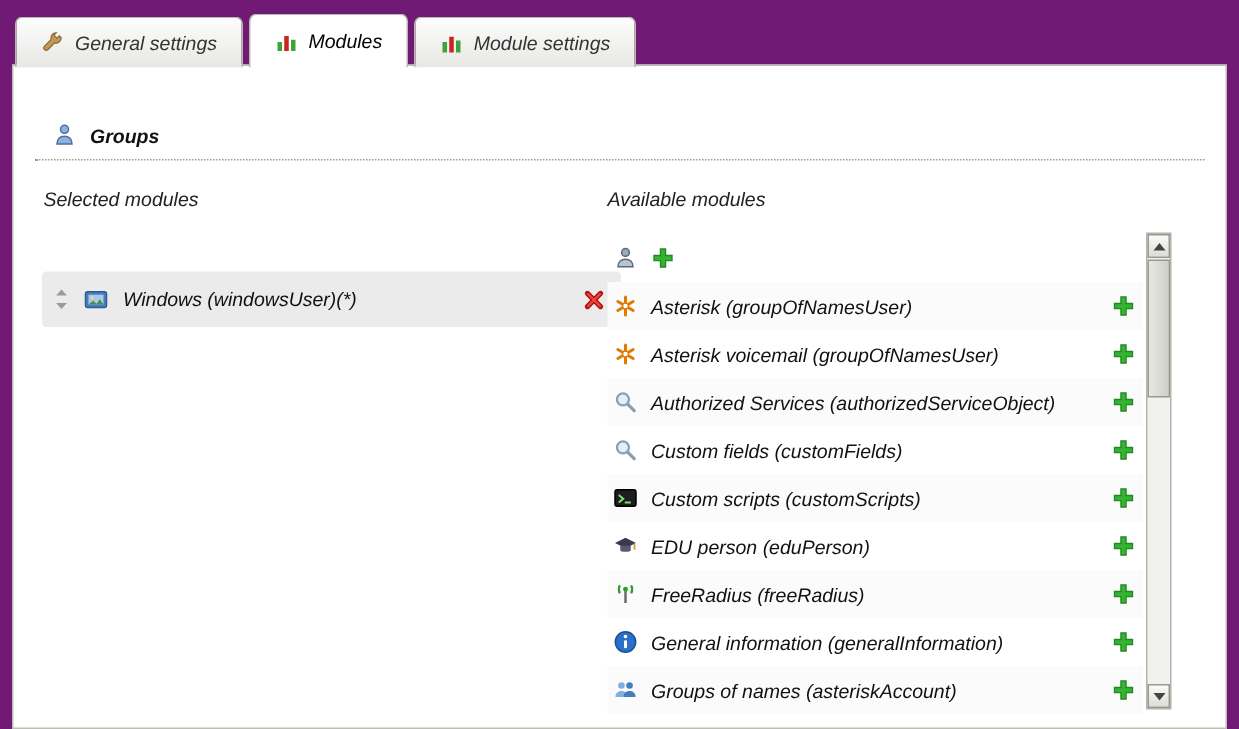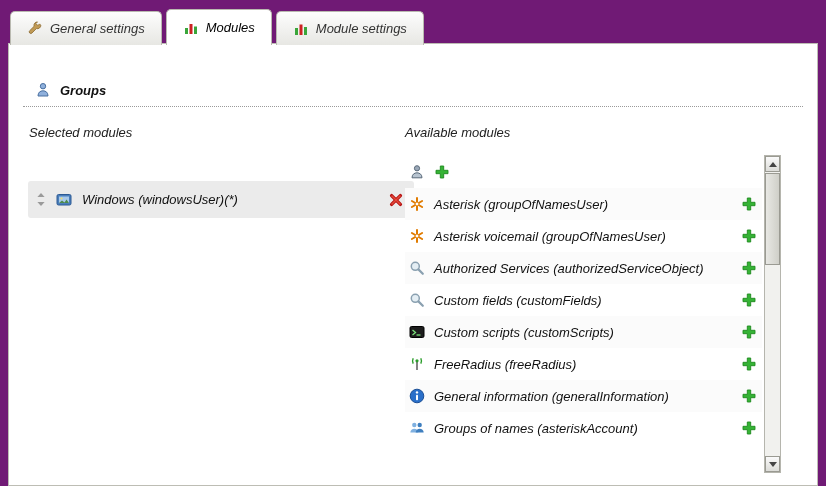--- a/index.html
+++ b/index.html
@@ -247,20 +247,37 @@
         <span class="label">Custom scripts (customScripts)</span>
         <button class="iconbtn">
           <span class="icon16">
             <svg width="16" height="16" viewBox="0 0 16 16">
                 <path d="M6.3 2h3.4v4.3H14v3.4H9.7V14H6.3V9.7H2V6.3h4.3z" fill="#35b335" stroke="#1f8a1f" stroke-width="0.9"></path>
               </svg>
           </span>
         </button>
       </div>
 
+      <div class="avail-row">
+        <span class="icon16">
+          <svg width="16" height="16" viewBox="0 0 16 16">
+              <polygon points="8,2.5 15,6 8,9.5 1,6" fill="#3a3a4a"></polygon>
+              <path d="M4.5 7.8v3.2c0 1.2 7 1.2 7 0V7.8" fill="#5a5a6e"></path>
+              <line x1="14" y1="6.3" x2="14" y2="10.5" stroke="#caa23a" stroke-width="1.2"></line>
+            </svg>
+        </span>
+        <span class="label">EDU person (eduPerson)</span>
+        <button class="iconbtn">
+          <span class="icon16">
+            <svg width="16" height="16" viewBox="0 0 16 16">
+                <path d="M6.3 2h3.4v4.3H14v3.4H9.7V14H6.3V9.7H2V6.3h4.3z" fill="#35b335" stroke="#1f8a1f" stroke-width="0.9"></path>
+              </svg>
+          </span>
+        </button>
+      </div>
 
       <div class="avail-row">
         <span class="icon16">
           <svg width="16" height="16" viewBox="0 0 16 16">
               <line x1="8" y1="6" x2="8" y2="14" stroke="#666" stroke-width="1.6"></line>
               <circle cx="8" cy="4.8" r="1.6" fill="#2a9d2a"></circle>
               <path d="M4.2 2.2a6 6 0 0 0 0 5.4" stroke="#2a9d2a" fill="none" stroke-width="1.4"></path>
               <path d="M11.8 2.2a6 6 0 0 1 0 5.4" stroke="#2a9d2a" fill="none" stroke-width="1.4"></path>
             </svg>
         </span>

